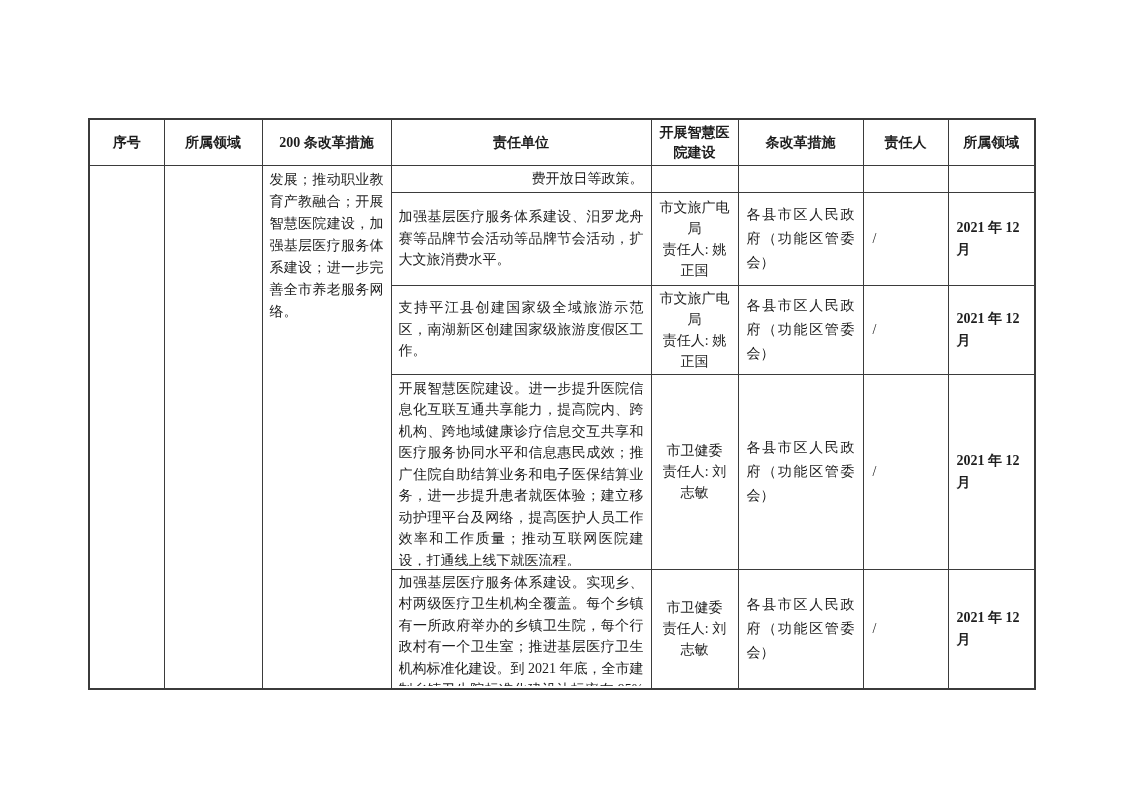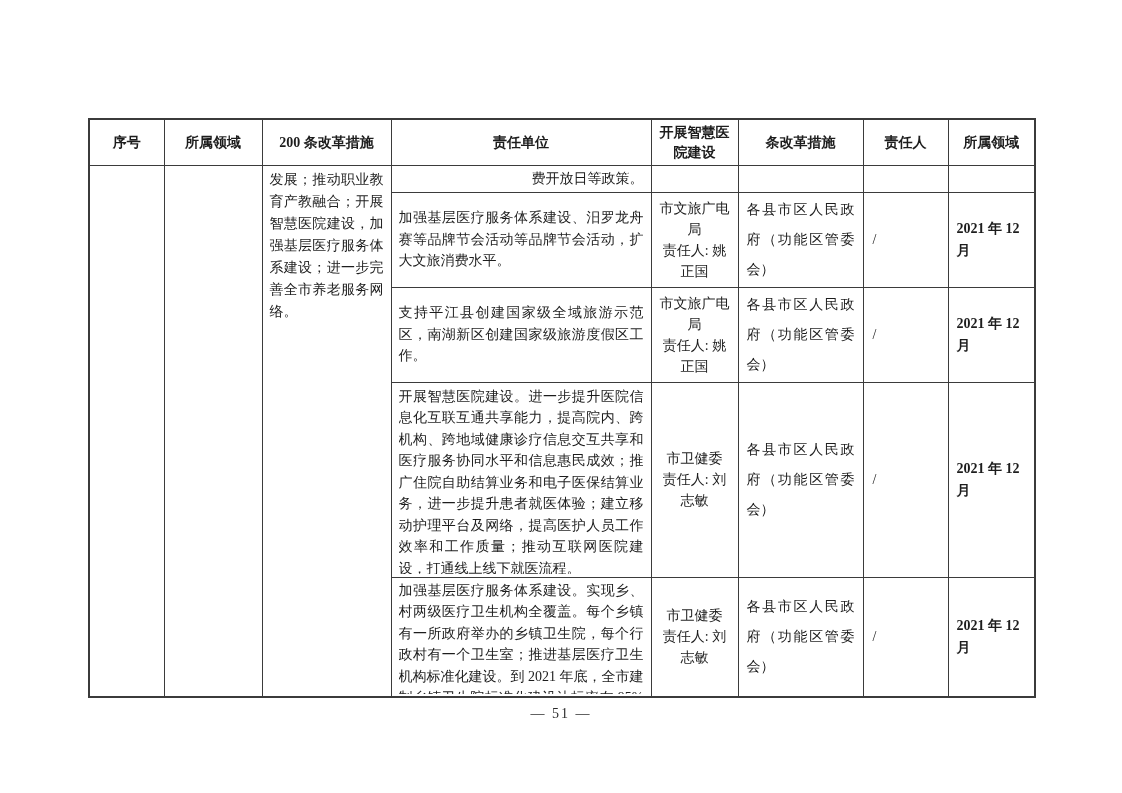--- a/index.html
+++ b/index.html
@@ -56,21 +56,21 @@
   .clip.h4 { max-height: 188px; }
   .clip.h5 { max-height: 114px; }
   td.lead {
     white-space: pre-line;
     line-height: 21px;
     padding: 2px 5px;
     text-align: center;
   }
   td.unit {
     text-align: justify;
-    line-height: 30px;
+    line-height: 24px;
     padding: 2px 8px;
   }
   td.person { text-align: left; padding-left: 9px; }
   td.deadline { line-height: 22px; padding: 2px 8px; text-align: left; font-weight: bold; }
   .footer {
     position: absolute;
     top: 706px;
     left: 0;
     width: 100%;
     text-align: center;
@@ -150,15 +150,14 @@
         </td>
         <td class="lead">市卫健委
 责任人: 刘志敏</td>
         <td class="unit">各县市区人民政府（功能区管委会）</td>
         <td class="person">/</td>
         <td class="deadline">2021 年 12 月</td>
       </tr>
     </tbody>
   </table>
 
-  <div class="footer">—  51  —</div>
 
 </div>
 
 </body></html>

